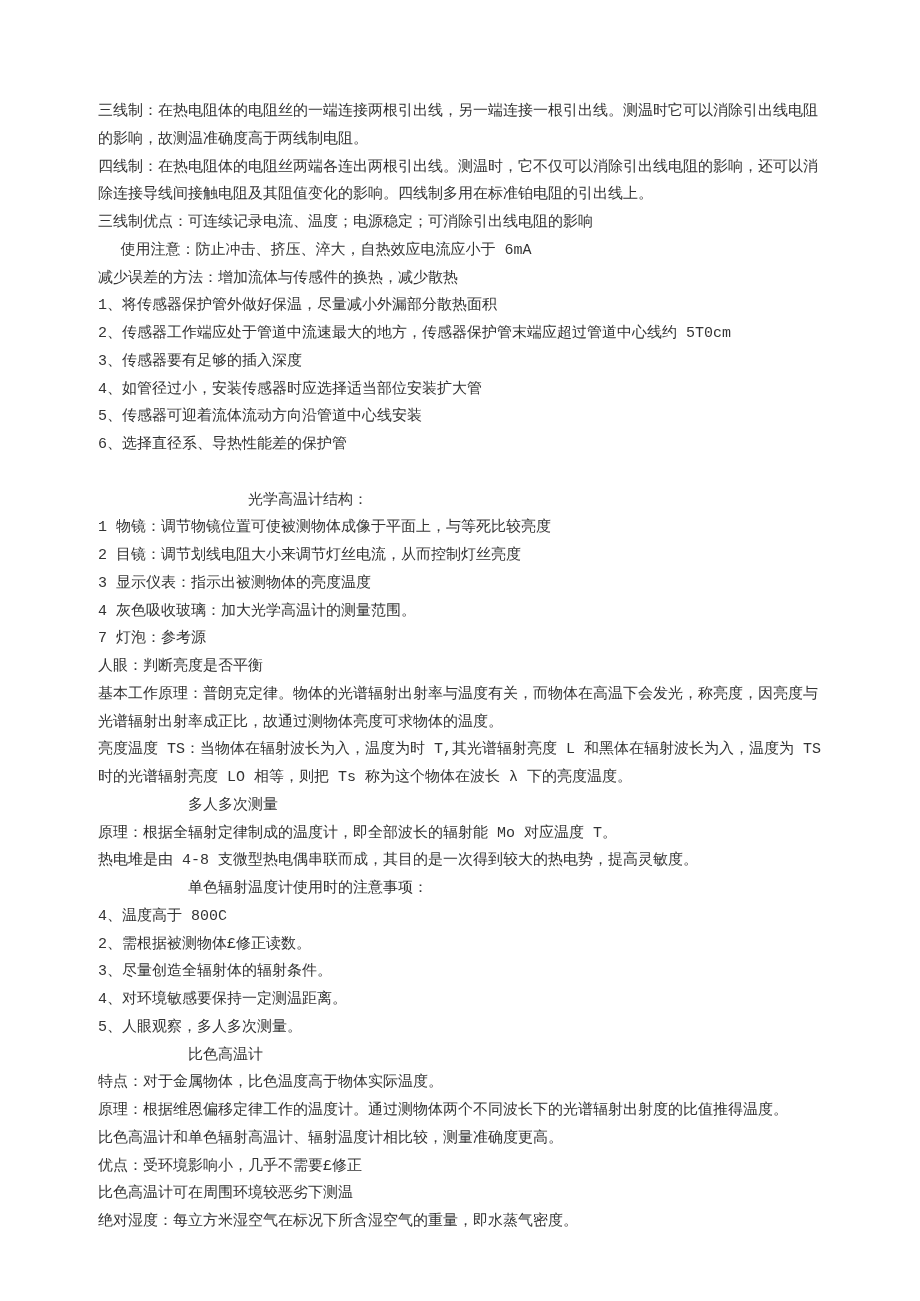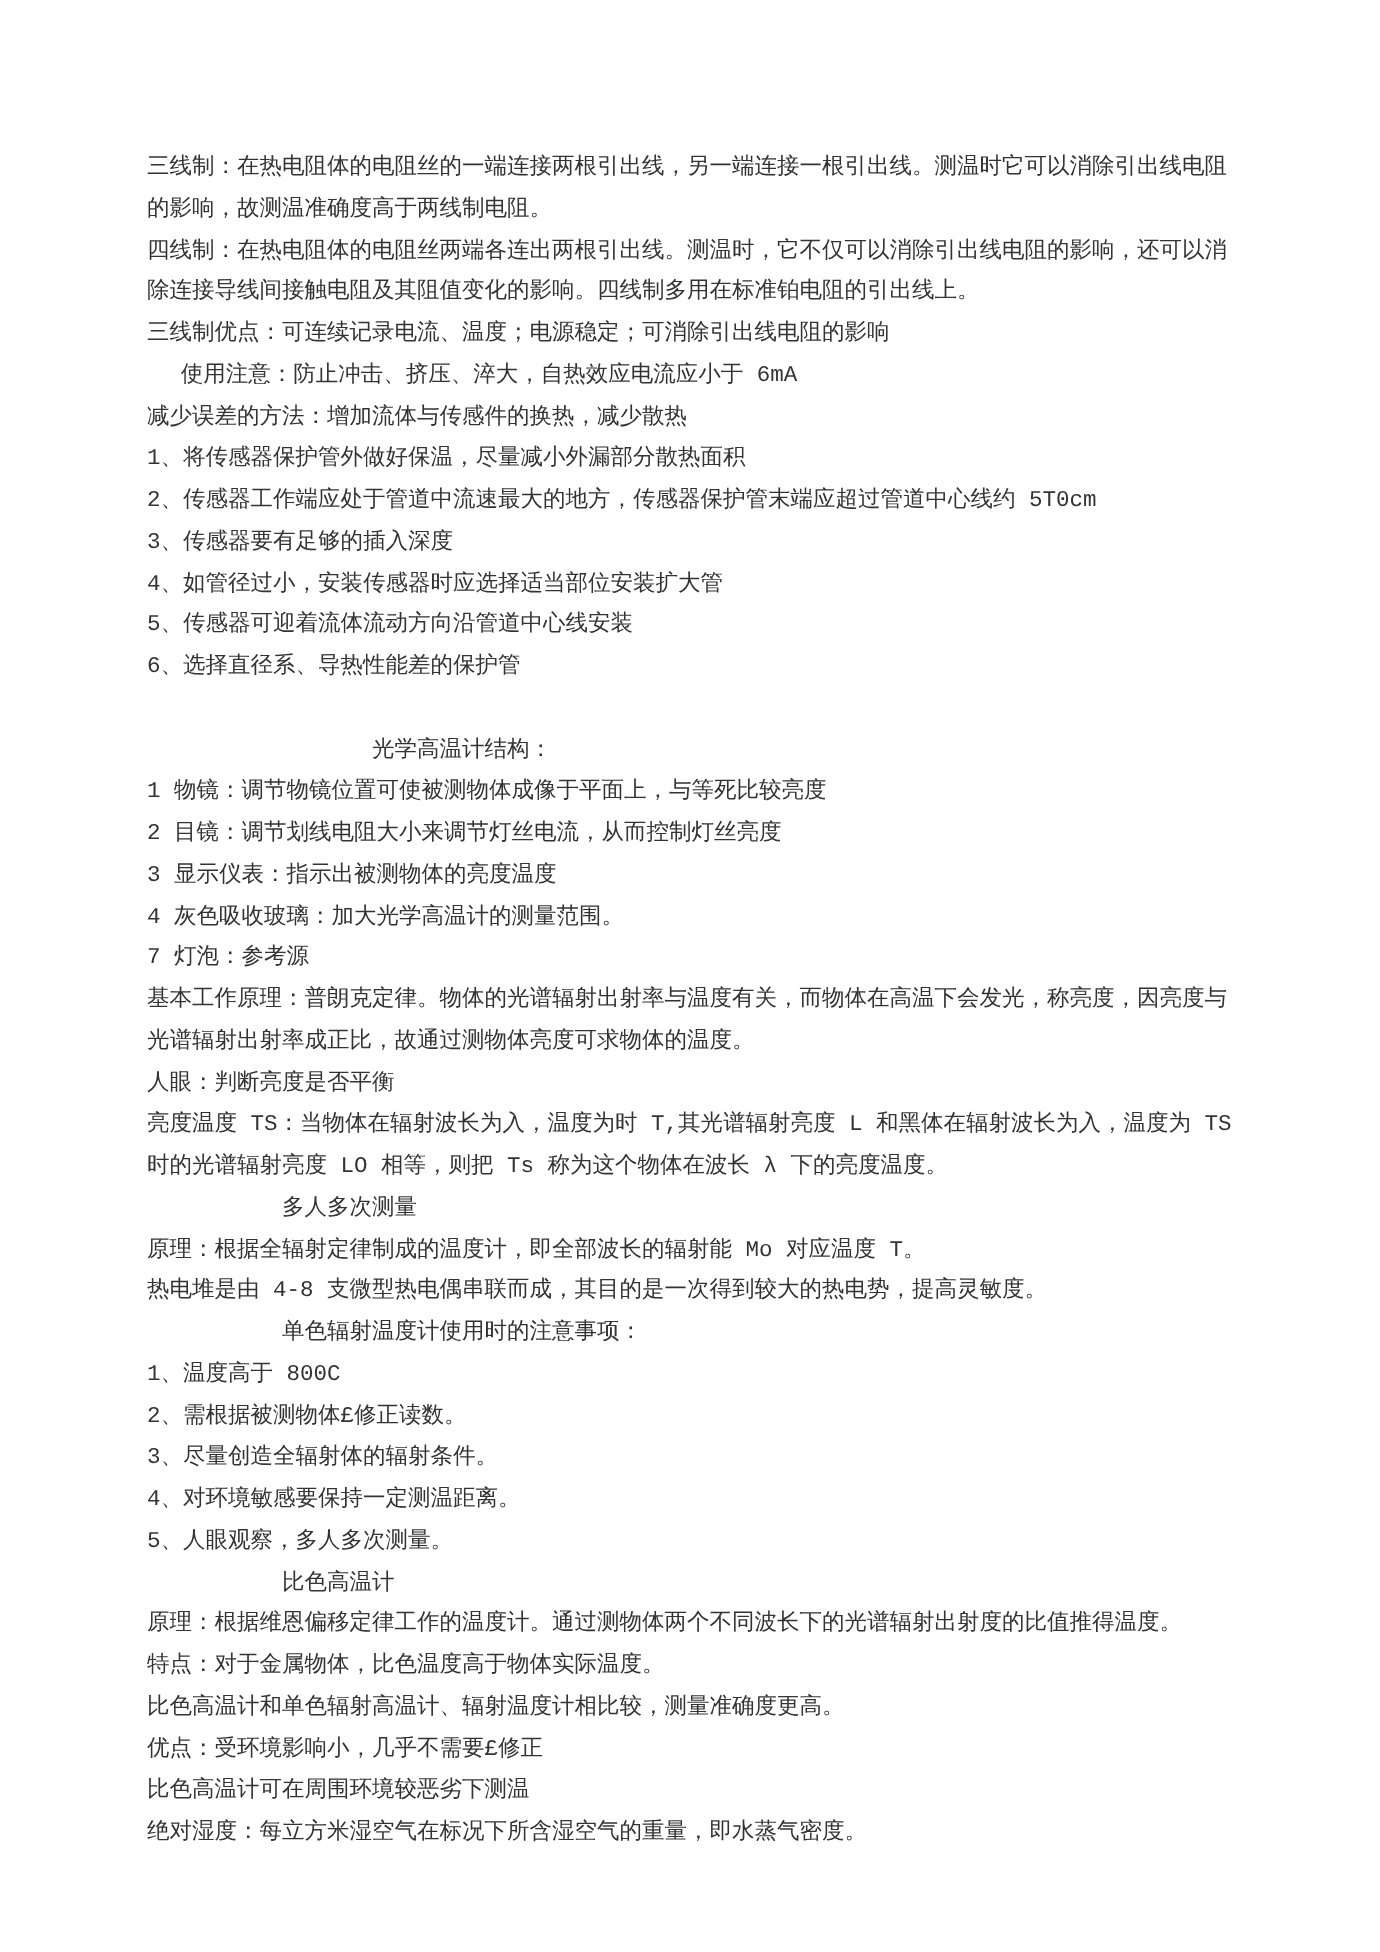--- a/index.html
+++ b/index.html
@@ -42,33 +42,33 @@
   <p>4、如管径过小，安装传感器时应选择适当部位安装扩大管</p>
   <p>5、传感器可迎着流体流动方向沿管道中心线安装</p>
   <p>6、选择直径系、导热性能差的保护管</p>
   <p>&nbsp;</p>
   <p class="indent-section">光学高温计结构：</p>
   <p>1 物镜：调节物镜位置可使被测物体成像于平面上，与等死比较亮度</p>
   <p>2 目镜：调节划线电阻大小来调节灯丝电流，从而控制灯丝亮度</p>
   <p>3 显示仪表：指示出被测物体的亮度温度</p>
   <p>4 灰色吸收玻璃：加大光学高温计的测量范围。</p>
   <p>7 灯泡：参考源</p>
+  <p>人眼：判断亮度是否平衡</p>
   <p>基本工作原理：普朗克定律。物体的光谱辐射出射率与温度有关，而物体在高温下会发光，称亮度，因亮度与光谱辐射出射率成正比，故通过测物体亮度可求物体的温度。</p>
-  <p>人眼：判断亮度是否平衡</p>
   <p>亮度温度 TS：当物体在辐射波长为入，温度为时 T,其光谱辐射亮度 L 和黑体在辐射波长为入，温度为 TS</p>
   <p>时的光谱辐射亮度 LO 相等，则把 Ts 称为这个物体在波长 λ 下的亮度温度。</p>
   <p class="indent-mid">多人多次测量</p>
   <p>原理：根据全辐射定律制成的温度计，即全部波长的辐射能 Mo 对应温度 T。</p>
   <p>热电堆是由 4-8 支微型热电偶串联而成，其目的是一次得到较大的热电势，提高灵敏度。</p>
   <p class="indent-mid">单色辐射温度计使用时的注意事项：</p>
-  <p>1、温度高于 800C</p>
+  <p>4、温度高于 800C</p>
   <p>2、需根据被测物体£修正读数。</p>
   <p>3、尽量创造全辐射体的辐射条件。</p>
   <p>4、对环境敏感要保持一定测温距离。</p>
   <p>5、人眼观察，多人多次测量。</p>
   <p class="indent-mid">比色高温计</p>
+  <p>特点：对于金属物体，比色温度高于物体实际温度。</p>
   <p>原理：根据维恩偏移定律工作的温度计。通过测物体两个不同波长下的光谱辐射出射度的比值推得温度。</p>
-  <p>特点：对于金属物体，比色温度高于物体实际温度。</p>
   <p>比色高温计和单色辐射高温计、辐射温度计相比较，测量准确度更高。</p>
   <p>优点：受环境影响小，几乎不需要£修正</p>
   <p>比色高温计可在周围环境较恶劣下测温</p>
   <p>绝对湿度：每立方米湿空气在标况下所含湿空气的重量，即水蒸气密度。</p>
 </div>
 
 </body></html>

